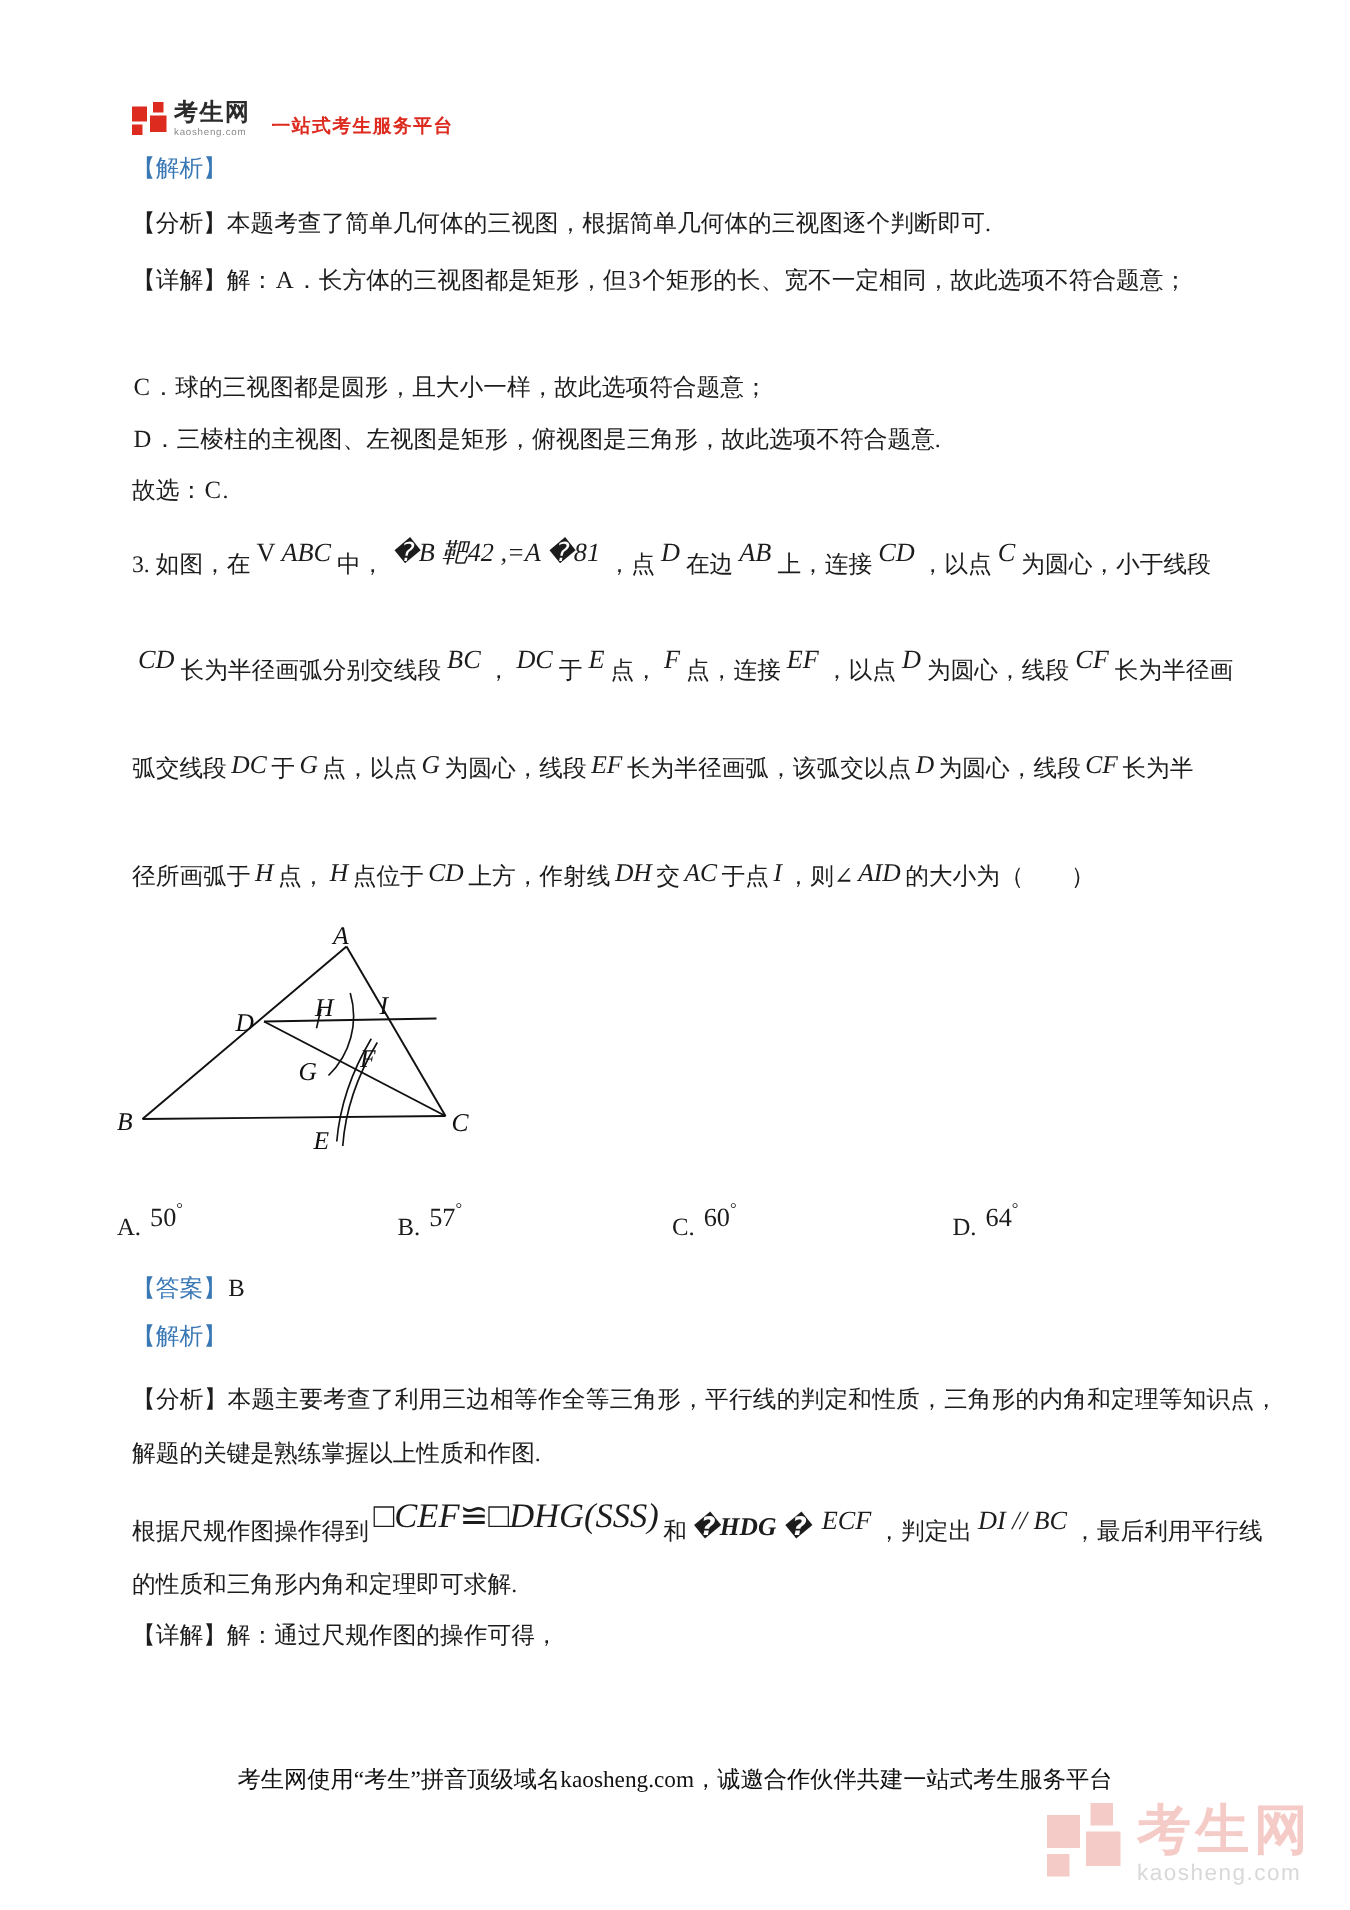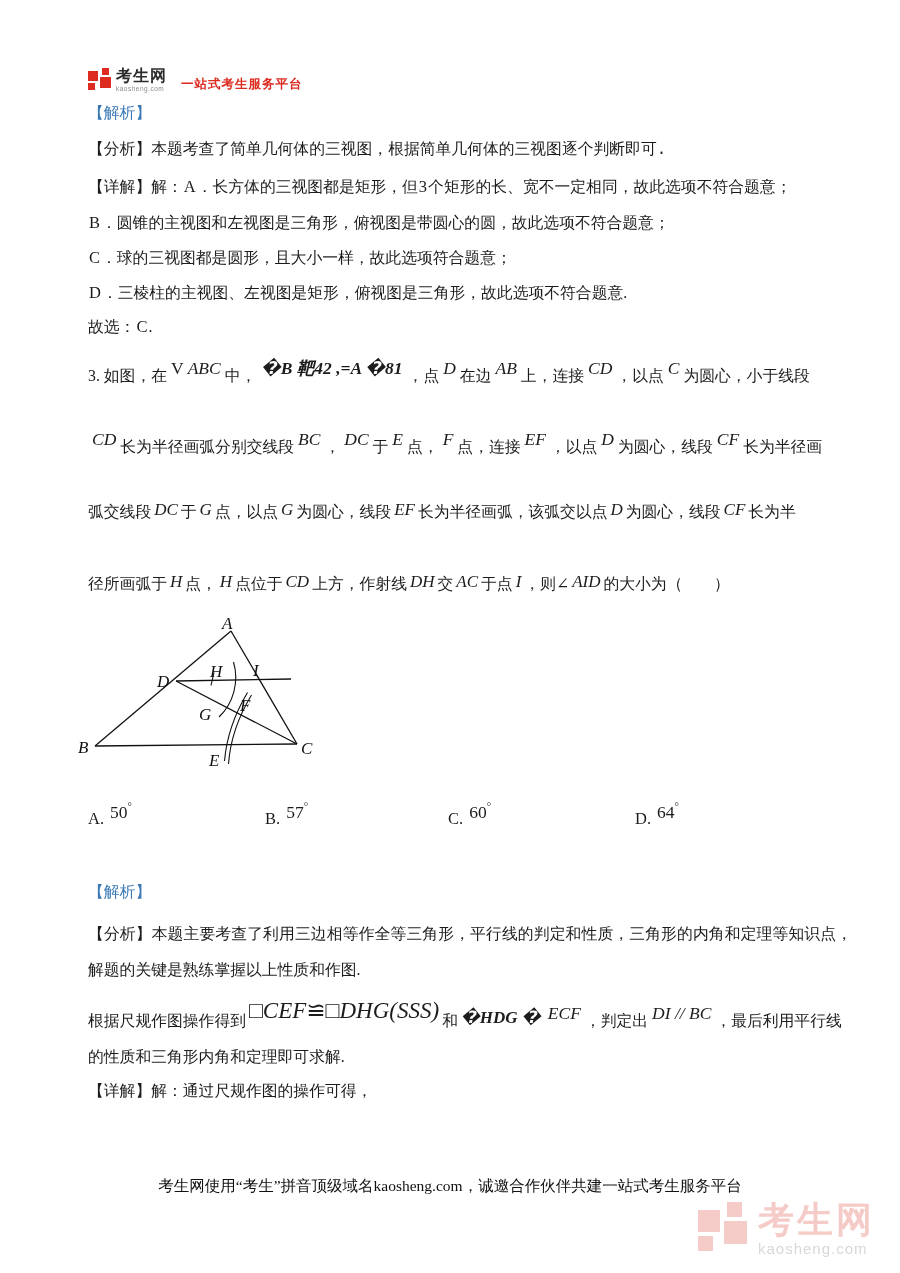--- a/index.html
+++ b/index.html
@@ -23,32 +23,32 @@
   .brand-domain{font-family:"Liberation Sans","DejaVu Sans",sans-serif;font-size:6.5px;
                 color:#8a8a8a;letter-spacing:.5px;margin-top:1px;}
   .brand-tagline{font-family:"Liberation Sans","DejaVu Sans",sans-serif;font-weight:bold;
                  font-size:12.5px;color:#dd2b20;margin:8px 0 0 14px;letter-spacing:1px;text-align:right;}
   
   .seg-cn{}
   .seg-lat{font-size:16.5px;padding:0 1px;}
   .seg-math{font-style:italic;font-size:17.5px;vertical-align:7px;padding:0 4px;}
   .seg-mathu{font-size:17.5px;vertical-align:7px;padding-left:4px;}
   .seg-math2{font-style:italic;font-size:17px;vertical-align:2px;padding:0 3px;}
-  .seg-mathb{font-style:italic;font-weight:bold;font-size:17.5px;vertical-align:7px;padding:0 5px;
+  .seg-mathb{font-style:italic;font-weight:normal;font-size:17.5px;vertical-align:7px;padding:0 5px;
              font-family:"Liberation Serif","DejaVu Sans",serif;}
   .seg-mathb2{font-style:italic;font-weight:bold;font-size:17px;vertical-align:3px;padding:0 3px;
               font-family:"Liberation Serif","DejaVu Sans",serif;}
   .seg-mathf{font-style:italic;font-size:23px;vertical-align:8px;padding:0 3px;
              font-family:"Liberation Serif","DejaVu Sans",serif;}
   
   .opt{position:absolute;top:800px;font-size:15.8px;}
   .opt .opt-label{font-size:16.5px;}
   .opt .opt-val{font-style:normal;font-size:17.5px;vertical-align:6px;padding-left:6px;}
   .opt .opt-deg{font-size:11px;vertical-align:14px;}
-  .o1{left:88px;}.o2{left:265px;}.o3{left:448px;}.o4{left:635px;}
+  .o1{left:78px;}.o2{left:265px;}.o3{left:448px;}.o4{left:635px;}
   
   .figure{left:70px;top:605px;}
   .figure text{font-style:italic;font-size:17px;fill:#101010;
                font-family:"Liberation Serif","DejaVu Serif",serif;}
   
   .para-wrap{white-space:normal;text-align:justify;line-height:35.5px;}
   
   .footer{left:0;top:1176px;width:900px;text-align:center;font-size:15.5px;color:#111;}
   .wm{left:698px;top:1202px;display:flex;align-items:flex-start;}
   .wm-icon{position:relative;width:50px;height:52px;flex:none;}
@@ -76,23 +76,22 @@
         <div class="rb"></div>
     </div>
     <div class="brand-col">
       <div class="brand-name">考生网</div>
       <div class="brand-domain">kaosheng.com</div>
     </div>
     <div class="brand-tagline">一站式考生服务平台</div>
   </div>
 
   <div class="abs txt wide blue" style="top:102px;">【解析】</div>
-  <div class="abs txt wide" style="top:139px;font-family:Liberation Mono, monospace;"><span class="seg-cn">【分析】本题考查了简单几何体的三视图，根据简单几何体的三视图逐个判断即可.</span></div>
+  <div class="abs txt wide" style="top:139px;"><span class="seg-cn">【分析】本题考查了简单几何体的三视图，根据简单几何体的三视图逐个判断即可.</span></div>
   <div class="abs txt wide" style="top:176px;"><span class="seg-cn">【详解】解：</span><span class="seg-lat">A</span><span class="seg-cn">．长方体的三视图都是矩形，但</span><span class="seg-lat">3</span><span class="seg-cn">个矩形的长、宽不一定相同，故此选项不符合题意；</span></div>
-  <div class="abs txt wide" style="top:212px;"><span class="seg-lat">B</span><span class="seg-cn">．圆锥的主视图和左视图是三角形，俯视图是带圆心的圆，故此选项不符合题意；</span></div>
   <div class="abs txt wide" style="top:247px;"><span class="seg-lat">C</span><span class="seg-cn">．球的三视图都是圆形，且大小一样，故此选项符合题意；</span></div>
   <div class="abs txt wide" style="top:282px;"><span class="seg-lat">D</span><span class="seg-cn">．三棱柱的主视图、左视图是矩形，俯视图是三角形，故此选项不符合题意.</span></div>
   <div class="abs txt wide" style="top:316px;"><span class="seg-cn">故选：</span><span class="seg-lat">C</span><span class="seg-cn">.</span></div>
 
   <div class="abs txt wide" style="top:357px;"><span class="seg-cn">3. 如图，在</span><span class="seg-mathu">V</span><span class="seg-math">ABC</span><span class="seg-cn">中，</span><span class="seg-mathb">�B 靶42 ,=A �81</span><span class="seg-cn">，点</span><span class="seg-math">D</span><span class="seg-cn">在边</span><span class="seg-math">AB</span><span class="seg-cn">上，连接</span><span class="seg-math">CD</span><span class="seg-cn">，以点</span><span class="seg-math">C</span><span class="seg-cn">为圆心，小于线段</span></div>
   <div class="abs txt wide" style="top:428px;"><span class="seg-math">CD</span><span class="seg-cn">长为半径画弧分别交线段</span><span class="seg-math">BC</span><span class="seg-cn">，</span><span class="seg-math">DC</span><span class="seg-cn">于</span><span class="seg-math">E</span><span class="seg-cn">点，</span><span class="seg-math">F</span><span class="seg-cn">点，连接</span><span class="seg-math">EF</span><span class="seg-cn">，以点</span><span class="seg-math">D</span><span class="seg-cn">为圆心，线段</span><span class="seg-math">CF</span><span class="seg-cn">长为半径画</span></div>
   <div class="abs txt wide" style="top:499px;"><span class="seg-cn">弧交线段</span><span class="seg-math2">DC</span><span class="seg-cn">于</span><span class="seg-math2">G</span><span class="seg-cn">点，以点</span><span class="seg-math2">G</span><span class="seg-cn">为圆心，线段</span><span class="seg-math2">EF</span><span class="seg-cn">长为半径画弧，该弧交以点</span><span class="seg-math2">D</span><span class="seg-cn">为圆心，线段</span><span class="seg-math2">CF</span><span class="seg-cn">长为半</span></div>
   <div class="abs txt wide" style="top:571px;"><span class="seg-cn">径所画弧于</span><span class="seg-math2">H</span><span class="seg-cn">点，</span><span class="seg-math2">H</span><span class="seg-cn">点位于</span><span class="seg-math2">CD</span><span class="seg-cn">上方，作射线</span><span class="seg-math2">DH</span><span class="seg-cn">交</span><span class="seg-math2">AC</span><span class="seg-cn">于点</span><span class="seg-math2">I</span><span class="seg-cn">，则∠</span><span class="seg-math2">AID</span><span class="seg-cn">的大小为（　　）</span></div>
 
   <svg class="abs figure" width="250" height="170" viewBox="70 605 250 170">
@@ -126,20 +125,23 @@
   <div class="opt o2">
     <span class="opt-label">B.</span><span class="opt-val">57</span><span class="opt-deg">°</span>
   </div>
   <div class="opt o3">
     <span class="opt-label">C.</span><span class="opt-val">60</span><span class="opt-deg">°</span>
   </div>
   <div class="opt o4">
     <span class="opt-label">D.</span><span class="opt-val">64</span><span class="opt-deg">°</span>
   </div>
 
+  <div class="abs txt wide" style="top:848px;">
+    <span class="blue">【答案】</span><span class="seg-lat">B</span>
+  </div>
   <div class="abs txt wide blue" style="top:881px;">【解析】</div>
   <div class="abs txt wide para-wrap" style="top:916px;">【分析】本题主要考查了利用三边相等作全等三角形，平行线的判定和性质，三角形的内角和定理等知识点，解题的关键是熟练掌握以上性质和作图.</div>
   <div class="abs txt wide" style="top:1000px;"><span class="seg-cn">根据尺规作图操作得到</span><span class="seg-mathf">□CEF≌□DHG(SSS)</span><span class="seg-cn">和</span><span class="seg-mathb2">�HDG �</span><span class="seg-math">ECF</span><span class="seg-cn">，判定出</span><span class="seg-math">DI // BC</span><span class="seg-cn">，最后利用平行线</span></div>
   <div class="abs txt wide" style="top:1046px;">的性质和三角形内角和定理即可求解.</div>
   <div class="abs txt wide" style="top:1080px;">【详解】解：通过尺规作图的操作可得，</div>
 
   <div class="abs footer">考生网使用“考生”拼音顶级域名kaosheng.com，诚邀合作伙伴共建一站式考生服务平台</div>
 
   <div class="abs wm">
     <div class="wm-icon">

